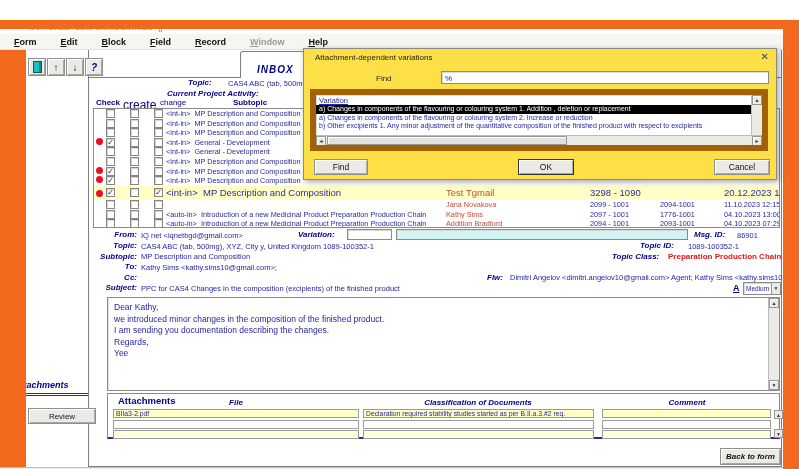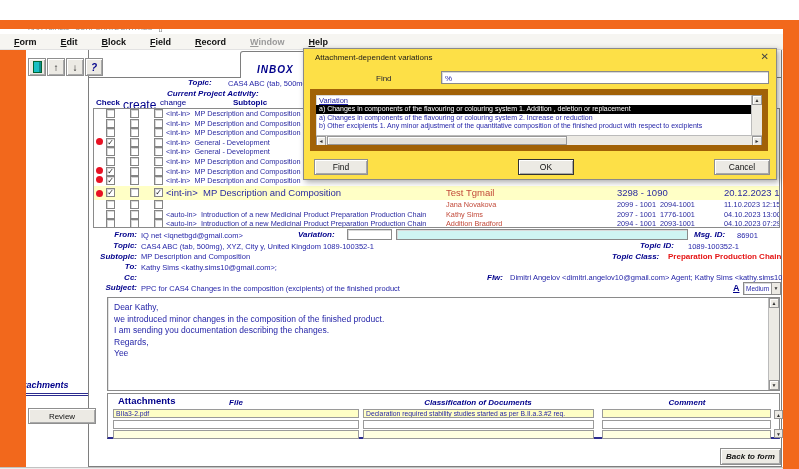--- a/index.html
+++ b/index.html
@@ -41,21 +41,21 @@
   .tablebox { position:absolute; left:93px; top:88px; width:687px; height:120px; background:#fff; border:1px solid #8a8a8a; overflow:hidden; }
   .trow { position:relative; height:9.6px; line-height:9.6px; font-size:7.3px; color:#2a2aa0; }
   .trow.hl { height:14.5px; line-height:14.5px; font-size:9.5px; background:#FFFFC6; }
   .trow span { position:absolute; top:0; white-space:pre; }
   .dot { position:absolute; left:2px; top:1.5px; width:7px; height:7px; border-radius:50%; background:#E81123; }
   .hl .dot { top:4px; }
   .cb { position:absolute; top:0.5px; width:9px; height:9px; background:#fff; border:1px solid #858585; box-shadow:inset 1px 1px 0 #d7d7d7; font-size:8px; line-height:7px; text-align:center; color:#222; }
   .hl .cb { top:2.5px; }
   .rtext { left:72px; }
   .rname { left:352px; color:#C24A3A; }
-  .rnum1 { left:523px; }
+  .rnum1 { left:496px; }
   .rnum2 { left:566px; }
   .rdate { left:630px; }
 
   
   .inp { position:absolute; background:#fff; border:1px solid #8a8a8a; box-shadow:inset 1px 1px 0 #d9d9d9; }
   .cyan { background:#CFF4F2; }
   .red { color:#E51414; font-weight:bold; font-style:normal; }
   .clip { overflow:hidden; white-space:nowrap; }
 
   .bodybox { position:absolute; left:107px; top:277px; width:673px; height:94px; background:#fff; border:1px solid #8a8a8a; box-shadow:inset 1px 0 0 #e3e3e3; }

